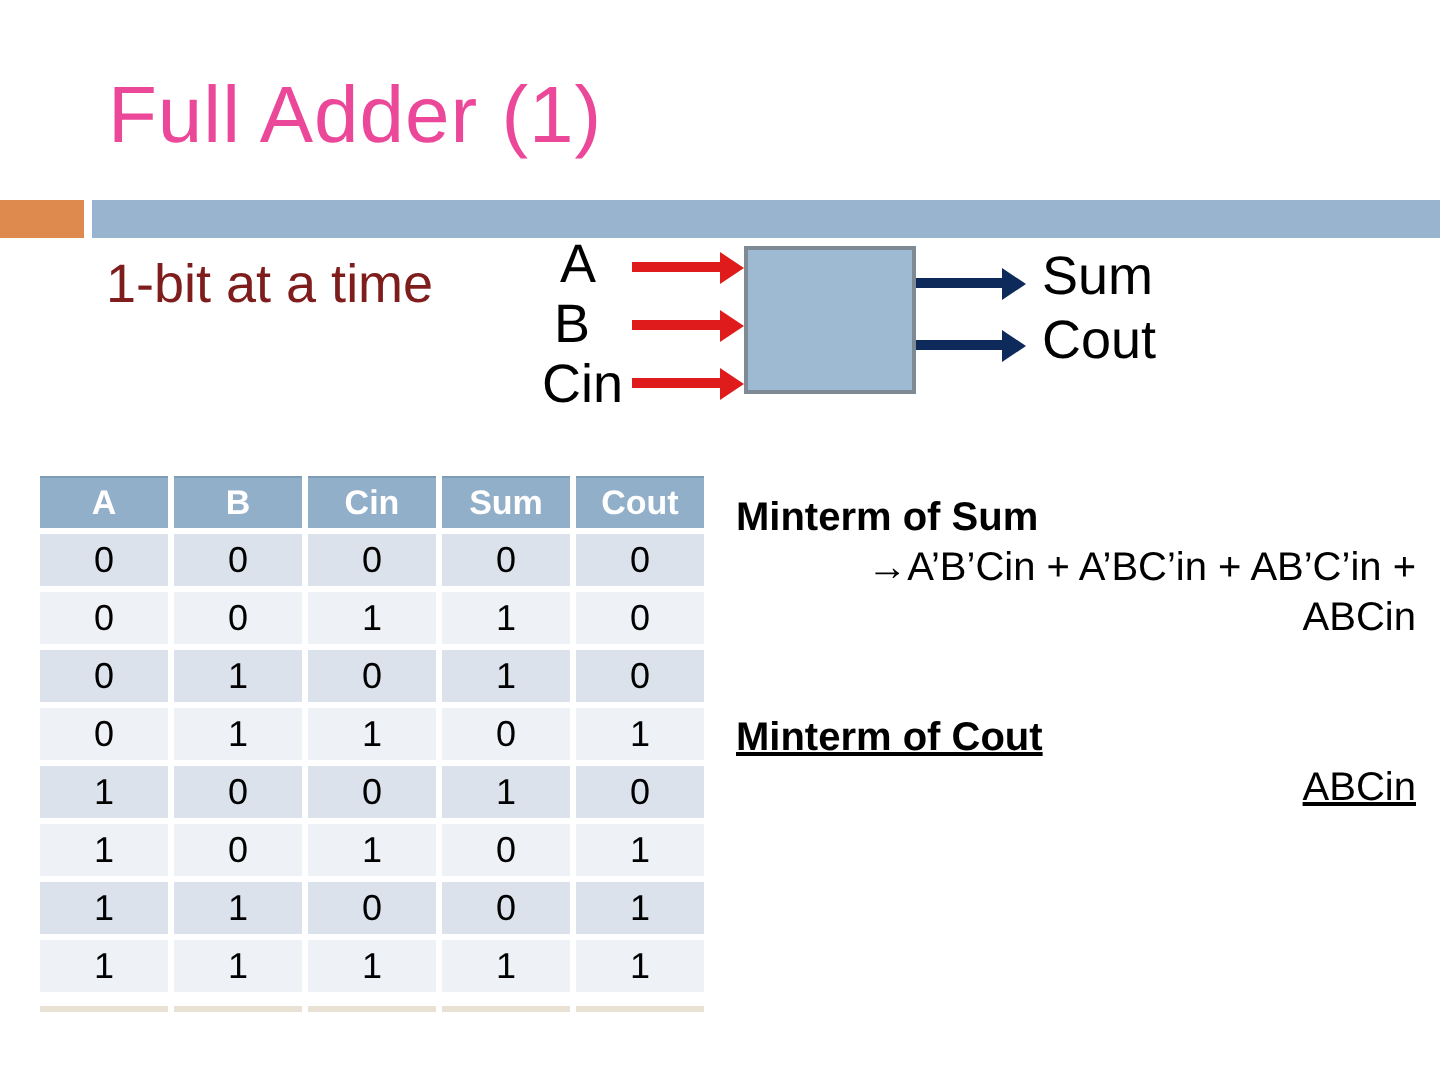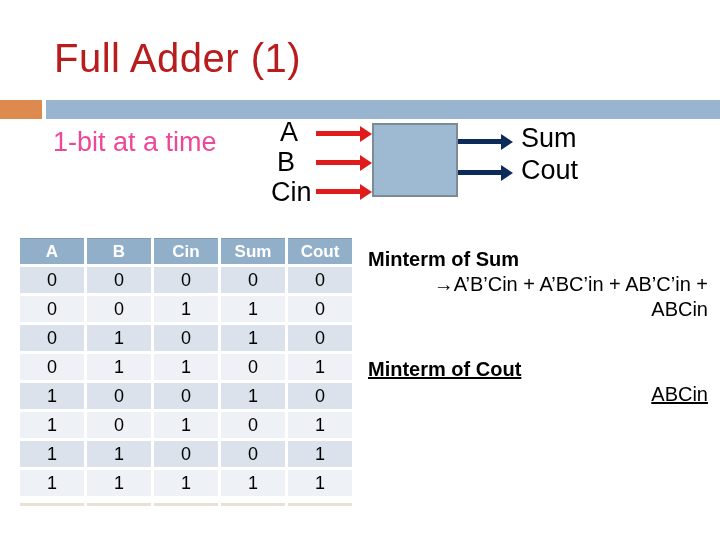--- a/index.html
+++ b/index.html
@@ -3,27 +3,27 @@
 <meta charset="utf-8">
 <style>
   html,body{margin:0;padding:0;background:#ffffff;}
   .slide{
     position:relative;width:720px;height:540px;background:#ffffff;overflow:hidden;
     font-family:"Liberation Sans","DejaVu Sans",sans-serif;color:#000;
   }
   
   .title{
     position:absolute;left:54px;top:34px;margin:0;
-    font-size:40px;line-height:48px;font-weight:400;color:#b91c1c;letter-spacing:0.5px;
+    font-size:40px;line-height:48px;font-weight:400;color:#ec4899;letter-spacing:0.5px;
   }
   
   .bar-orange{position:absolute;left:0;top:100px;width:42px;height:19px;background:#de8a4e;}
   .bar-blue{position:absolute;left:46px;top:100px;width:674px;height:19px;background:#98b4ce;}
   
-  .subtitle{position:absolute;left:53px;top:129px;font-size:27px;line-height:27px;color:#ec4899;}
+  .subtitle{position:absolute;left:53px;top:129px;font-size:27px;line-height:27px;color:#7f1d1d;}
   
   .adder-box{
     position:absolute;left:372px;top:123px;width:86px;height:74px;
     background:#9dbad2;border:2px solid #7e8b94;box-sizing:border-box;
   }
   .dlabel{position:absolute;font-size:27px;line-height:27px;color:#000;}
   .in-a{left:280px;top:119px;}
   .in-b{left:277px;top:149px;}
   .in-cin{left:271px;top:179px;}
   .out-sum{left:521px;top:125px;}

